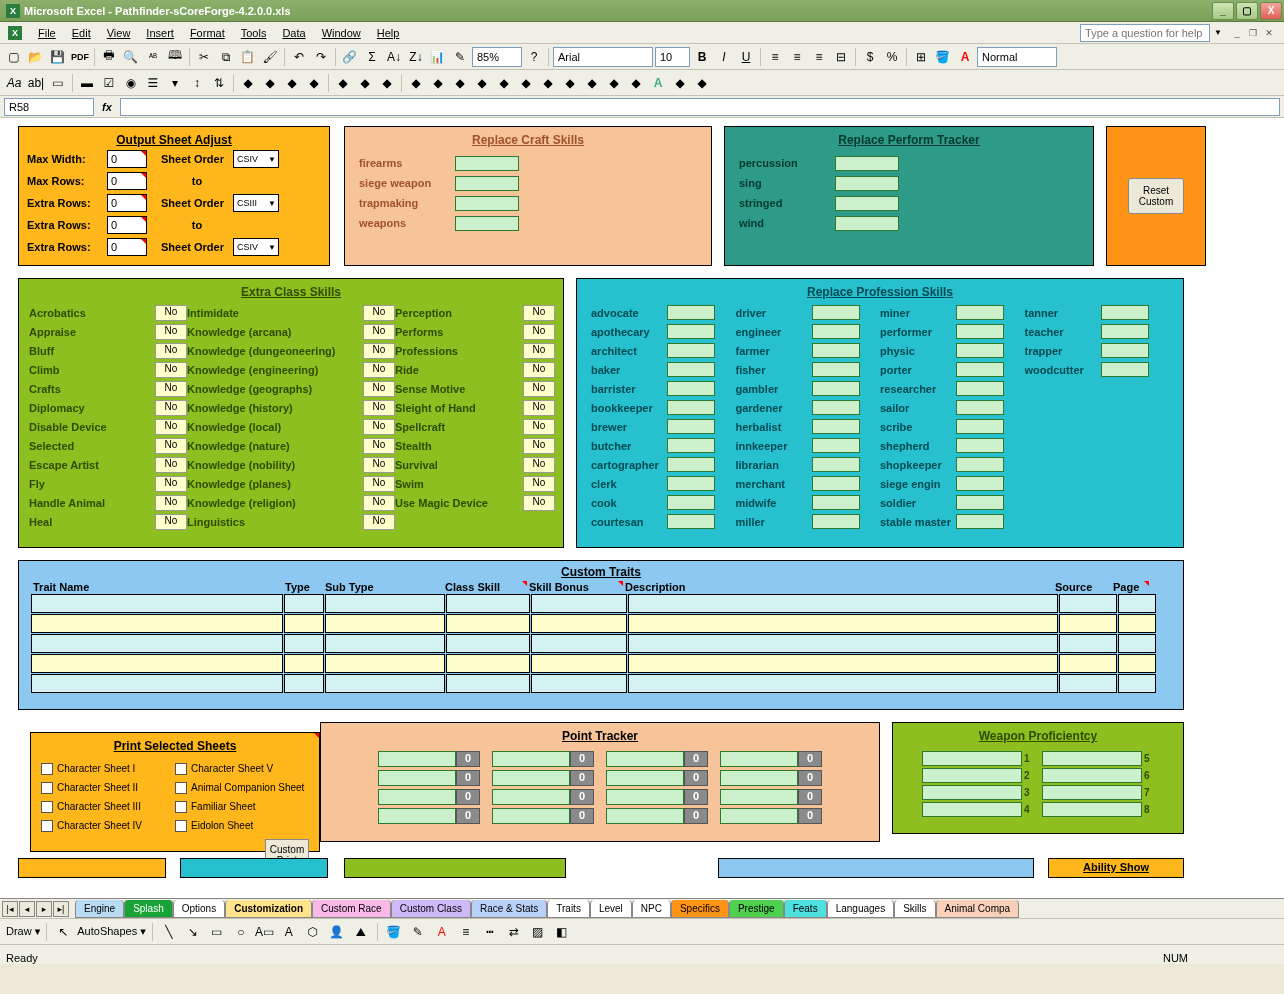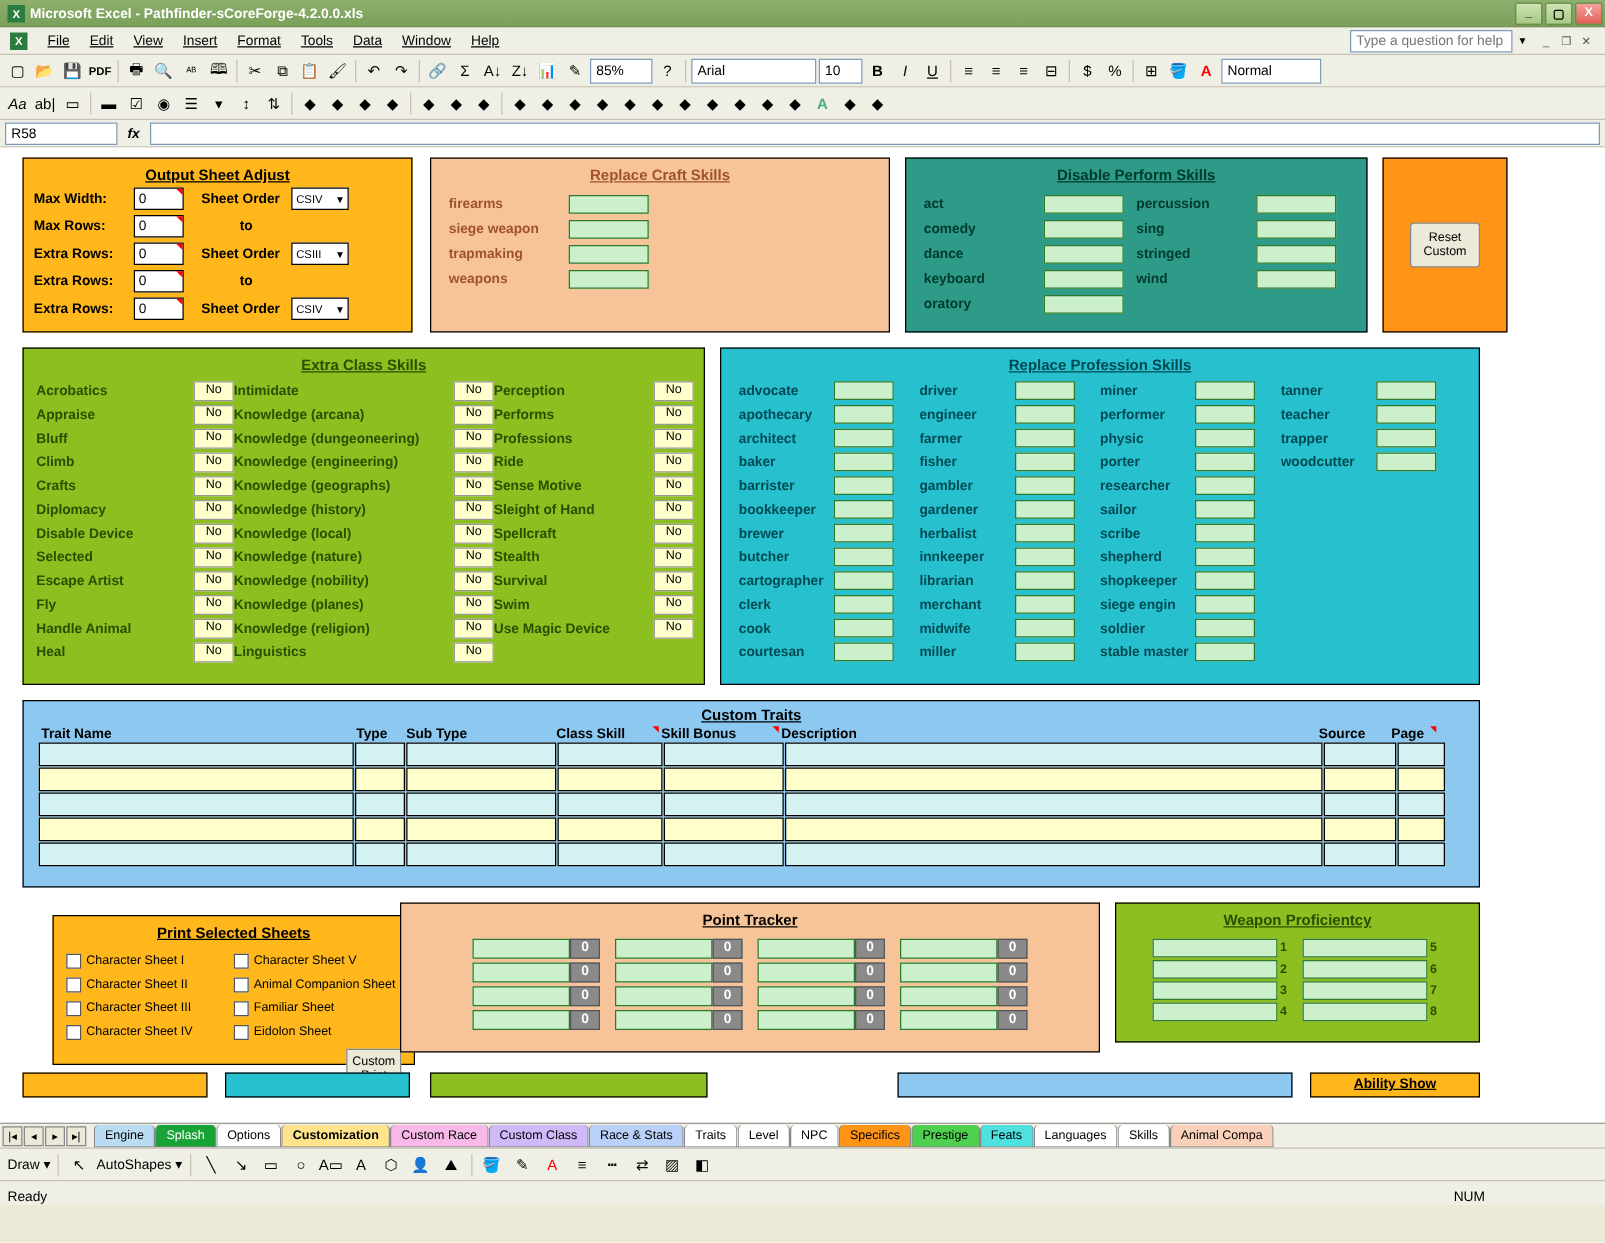--- a/index.html
+++ b/index.html
@@ -18,21 +18,21 @@
 .tsep{width:1px;height:18px;background:#c5c2b4;margin:0 2px}
 .tsel{height:20px;border:1px solid #7f9db9;background:#fff;padding:0 4px;font-size:11px}
 .zoomsel{width:50px}
 .fontsel{width:100px}
 .sizesel{width:35px}
 .stylesel{width:80px}
 .fmlbar{height:22px;background:#f0efe6;border-bottom:1px solid #c5c2b4;display:flex;align-items:center;padding:0 4px;gap:4px}
 .namebox{width:90px;height:18px;border:1px solid #7f9db9;background:#fff;padding:0 4px;font-size:11px;display:flex;align-items:center}
 .fx{font-style:italic;font-weight:bold;padding:0 4px}
 .fbarinput{flex:1;height:18px;border:1px solid #7f9db9;background:#fff}
-.worksheet{height:780px;background:#fff;overflow:hidden;position:relative;padding:10px 24px}
+.worksheet{height:780px;background:#fff;overflow:hidden;position:relative;padding:10px 12px}
 .panel{border:1px solid #000;position:absolute}
 .ptitle{font-weight:bold;text-decoration:underline;text-align:center;font-size:12px}
 
 .p-out{left:18px;top:8px;width:312px;height:140px;background:#ffb71c;padding:6px 8px}
 .p-out .ptitle{color:#000}
 .outrow{display:flex;align-items:center;height:20px;margin-top:2px}
 .outlbl{width:80px;font-weight:bold;color:#000;font-size:11px}
 .spin{width:40px;height:18px;border:1px solid #000;background:#fff;display:flex;align-items:center;padding:0 3px;position:relative}
 .spin::after{content:"▼";position:absolute;right:2px;font-size:8px}
 .midlbl{width:86px;font-weight:bold;padding-left:14px}
@@ -302,44 +302,22 @@
           </div>
           <div class="crow">
             <div class="clbl">weapons</div>
             <div class="cbox"></div>
           </div>
         </div>
       </div>
 </div>
 
 <div class="panel p-perf">
-  <div class="ptitle">Disable Perform Skills</div>
+  <div class="ptitle">Replace Perform Tracker</div>
   <div class="craftcols">
-        <div class="craftcol" id="perf1">
-          <div class="crow">
-            <div class="clbl">act</div>
-            <div class="cbox"></div>
-          </div>
-          <div class="crow">
-            <div class="clbl">comedy</div>
-            <div class="cbox"></div>
-          </div>
-          <div class="crow">
-            <div class="clbl">dance</div>
-            <div class="cbox"></div>
-          </div>
-          <div class="crow">
-            <div class="clbl">keyboard</div>
-            <div class="cbox"></div>
-          </div>
-          <div class="crow">
-            <div class="clbl">oratory</div>
-            <div class="cbox"></div>
-          </div>
-        </div>
         <div class="craftcol" id="perf2">
           <div class="crow">
             <div class="clbl">percussion</div>
             <div class="cbox"></div>
           </div>
           <div class="crow">
             <div class="clbl">sing</div>
             <div class="cbox"></div>
           </div>
           <div class="crow">

